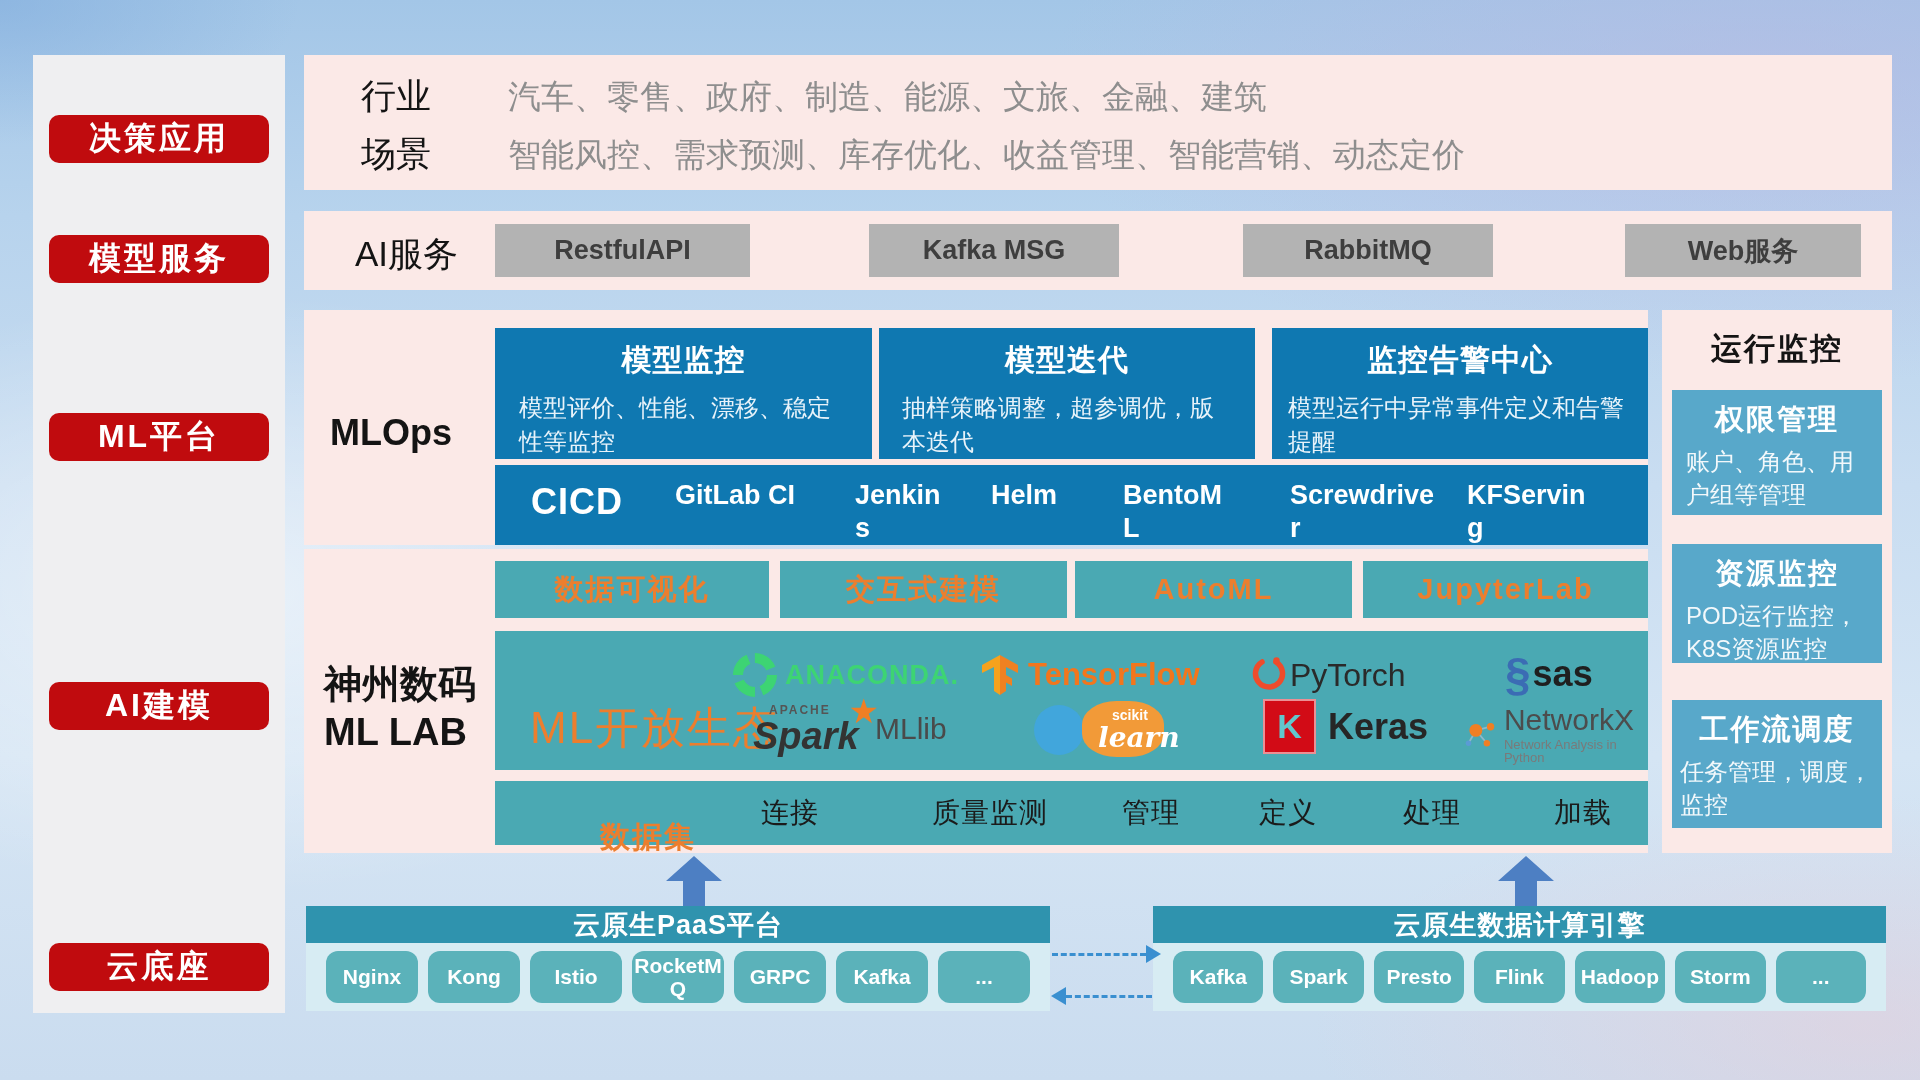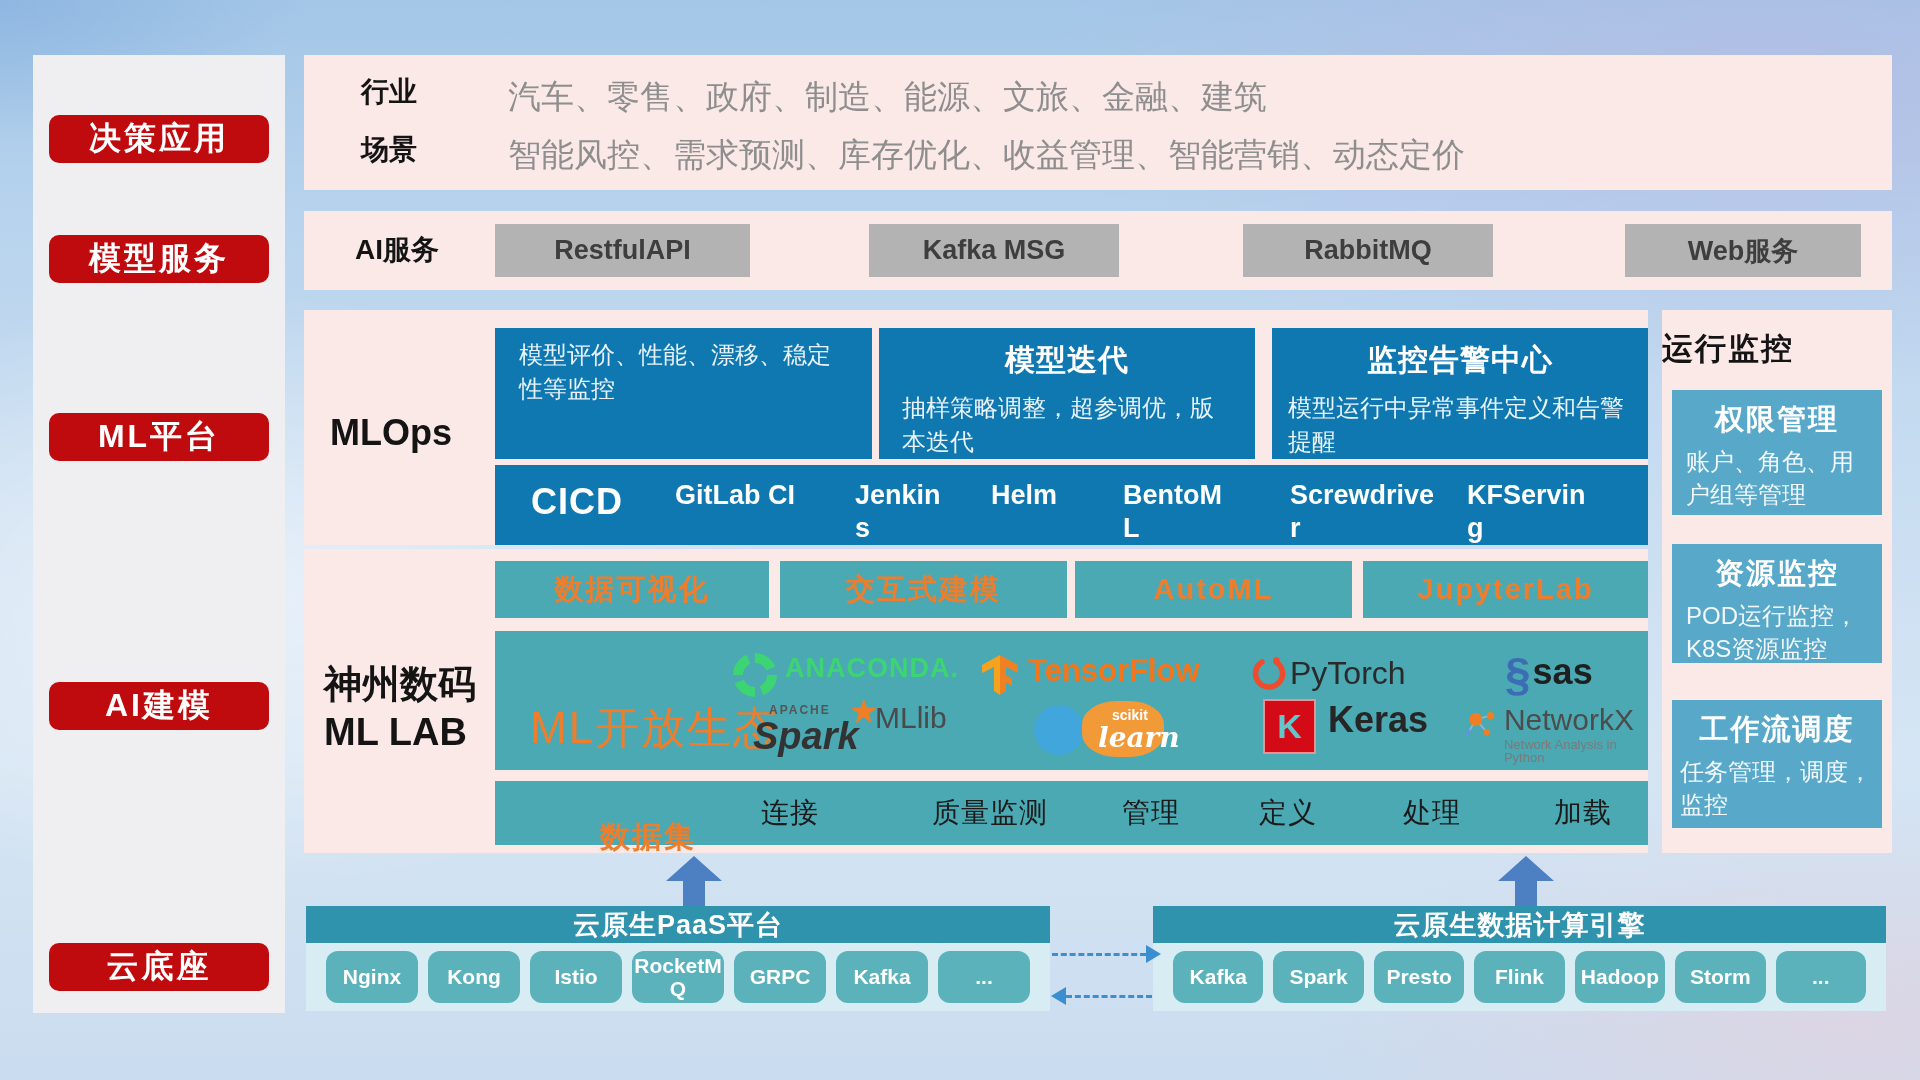--- a/index.html
+++ b/index.html
@@ -9,53 +9,53 @@
       radial-gradient(500px 240px at 0% 0%, rgba(125,170,220,.55), rgba(125,170,220,0) 60%),
       radial-gradient(1200px 500px at 92% 8%, rgba(186,182,226,.55), rgba(186,182,226,0) 60%),
       radial-gradient(1000px 420px at 97% 95%, rgba(235,205,215,.5), rgba(235,205,215,0) 55%),
       radial-gradient(900px 500px at 12% 55%, rgba(255,255,255,.55), rgba(255,255,255,0) 60%),
       linear-gradient(180deg,#a3c6e7 0%,#b7d3ed 20%,#c9ddf1 45%,#d5e5f4 70%,#cadcef 100%);}
   .abs{position:absolute;}
   .sidebar{position:absolute;left:33px;top:55px;width:252px;height:958px;background:#efeff1;}
   .side-btn{position:absolute;left:16px;width:220px;height:48px;background:#c00b0e;border-radius:10px;
     color:#fff;font-size:32px;font-weight:700;letter-spacing:3px;display:flex;align-items:center;justify-content:center;}
   .panel{position:absolute;background:#fbe9e7;}
-  .zh-label{position:absolute;font-weight:700;color:#141414;font-size:28px;line-height:1.1;}
+  .zh-label{position:absolute;font-weight:400;color:#141414;font-size:35px;line-height:1.1;}
   .gray-text{position:absolute;color:#8e8e8e;font-size:33px;line-height:1.1;}
   .gray-btn{position:absolute;top:13px;height:53px;background:#b3b3b3;color:#3e3e3e;font-weight:700;font-size:27px;
     display:flex;align-items:center;justify-content:center;}
   .mlbox{position:absolute;top:18px;height:131px;background:#0f78b1;color:#fff;}
   .mlbox-title{font-size:30px;font-weight:700;text-align:center;margin-top:12px;letter-spacing:1px;}
   .mlbox-desc{font-size:24px;color:#e8f3fa;margin-top:10px;line-height:1.4;}
   .cicd-bar{position:absolute;left:191px;top:155px;width:1153px;height:80px;background:#0f78b1;color:#fff;}
   .cicd-label{position:absolute;left:36px;top:16px;font-size:36px;font-weight:800;letter-spacing:1px;}
   .cicd-item{position:absolute;top:14px;font-size:27px;font-weight:600;line-height:1.22;word-break:break-all;}
   .tealbox{position:absolute;top:12px;height:57px;background:#4aa9b3;color:#ec7e2e;font-weight:800;font-size:29px;
     display:flex;align-items:center;justify-content:center;letter-spacing:2px;}
   .ecobox{position:absolute;left:191px;top:82px;width:1153px;height:139px;background:#4aa9b3;}
   .eco-label{position:absolute;left:35px;top:68px;font-size:44px;font-weight:400;color:#ec7e2e;letter-spacing:2px;}
   .dataset-bar{position:absolute;left:191px;top:232px;width:1153px;height:64px;background:#4aa9b3;}
   .ds-label{position:absolute;left:105px;top:50%;transform:translateY(-50%);font-size:30px;font-weight:800;color:#ec7e2e;letter-spacing:2px;margin-top:24px;}
   .ds-item{position:absolute;top:50%;transform:translate(-50%,-50%);font-size:28px;color:#1b1b1b;font-weight:500;letter-spacing:1px;}
   .monitor{position:absolute;left:1662px;top:310px;width:230px;height:543px;background:#fbe9e7;}
-  .mon-title{position:absolute;top:18px;left:0;width:100%;font-size:31px;font-weight:800;color:#141414;letter-spacing:2px;}
+  .mon-title{position:absolute;top:18px;left:0;width:100%;text-align:center;font-size:31px;font-weight:800;color:#141414;letter-spacing:2px;}
   .monbox{position:absolute;left:10px;width:210px;background:#58a8ca;color:#fff;}
   .monbox-title{font-size:29px;font-weight:700;text-align:center;margin-top:10px;letter-spacing:2px;}
   .monbox-desc{font-size:24px;margin:6px 14px 0;line-height:1.36;color:#f2f8fb;}
   .mllab-label{position:absolute;left:20px;top:112px;width:170px;font-size:38px;font-weight:800;color:#141414;line-height:1.25;}
   .mlops-label{position:absolute;left:26px;top:102px;font-size:36px;font-weight:800;color:#141414;}
   .bbar-head{position:absolute;height:37px;background:#2f93ae;color:#fff;font-size:27px;font-weight:700;
     display:flex;align-items:center;justify-content:center;letter-spacing:1px;}
   .bbar-body{position:absolute;height:68px;background:#d7ecf3;display:flex;align-items:center;gap:10px;padding:0 20px;box-sizing:border-box;}
   .bbtn{flex:1;height:52px;background:#5bb2ba;border-radius:12px;color:#fff;font-weight:700;font-size:21px;
     display:flex;align-items:center;justify-content:center;text-align:center;line-height:1.1;word-break:break-all;}
   .dash-line{position:absolute;border-top:3px dashed #3a8fd0;}
   .tri-right{position:absolute;width:0;height:0;border-left:15px solid #3a8fd0;border-top:9px solid transparent;border-bottom:9px solid transparent;}
   .tri-left{position:absolute;width:0;height:0;border-right:15px solid #3a8fd0;border-top:9px solid transparent;border-bottom:9px solid transparent;}
-  .logo{position:absolute;display:flex;align-items:flex-start;}
+  .logo{position:absolute;display:flex;align-items:center;}
   .ana-ring{width:44px;height:44px;border-radius:50%;border:10px dashed #3dd473;box-sizing:border-box;margin-right:8px;}
   .ana-text{font-size:27px;font-weight:800;color:#3dd473;letter-spacing:1px;}
   .tf-text{font-size:31px;font-weight:600;color:#f2761d;margin-left:8px;}
   .pt-text{font-size:32px;font-weight:500;color:#2a2a2a;margin-left:4px;}
   .sas-icon{font-size:46px;font-weight:700;color:#3b6cb4;line-height:1;}
   .sas-text{font-size:36px;font-weight:800;color:#1f1f1f;margin-left:2px;}
   .spark-wrap{position:relative;width:100px;height:56px;}
   .spark-apache{position:absolute;left:16px;top:2px;font-size:12px;letter-spacing:2px;color:#555;font-weight:700;}
   .spark-text{position:absolute;left:0;top:14px;font-size:38px;font-weight:800;color:#333;font-style:italic;}
   .spark-star{position:absolute;right:-26px;top:-10px;font-size:34px;color:#ef7f24;}
@@ -97,20 +97,21 @@
     <div class="zh-label" style="left:51px;top:24px">AI服务</div>
     <div class="gray-btn" style="left:191px;width:255px">RestfulAPI</div>
     <div class="gray-btn" style="left:565px;width:250px">Kafka MSG</div>
     <div class="gray-btn" style="left:939px;width:250px">RabbitMQ</div>
     <div class="gray-btn" style="left:1321px;width:236px">Web服务</div>
   </section>
 
   <section class="panel" style="left:304px;top:310px;width:1344px;height:235px">
     <div class="mlops-label">MLOps</div>
     <div class="mlbox" style="left:191px;width:377px">
+      <div class="mlbox-title">模型监控</div>
       <div class="mlbox-desc" style="padding:0 24px">模型评价、性能、漂移、稳定性等监控</div>
     </div>
     <div class="mlbox" style="left:575px;width:376px">
       <div class="mlbox-title">模型迭代</div>
       <div class="mlbox-desc" style="padding:0 23px">抽样策略调整，超参调优，版本迭代</div>
     </div>
     <div class="mlbox" style="left:968px;width:376px">
       <div class="mlbox-title">监控告警中心</div>
       <div class="mlbox-desc" style="padding:0 16px">模型运行中异常事件定义和告警提醒</div>
     </div>

